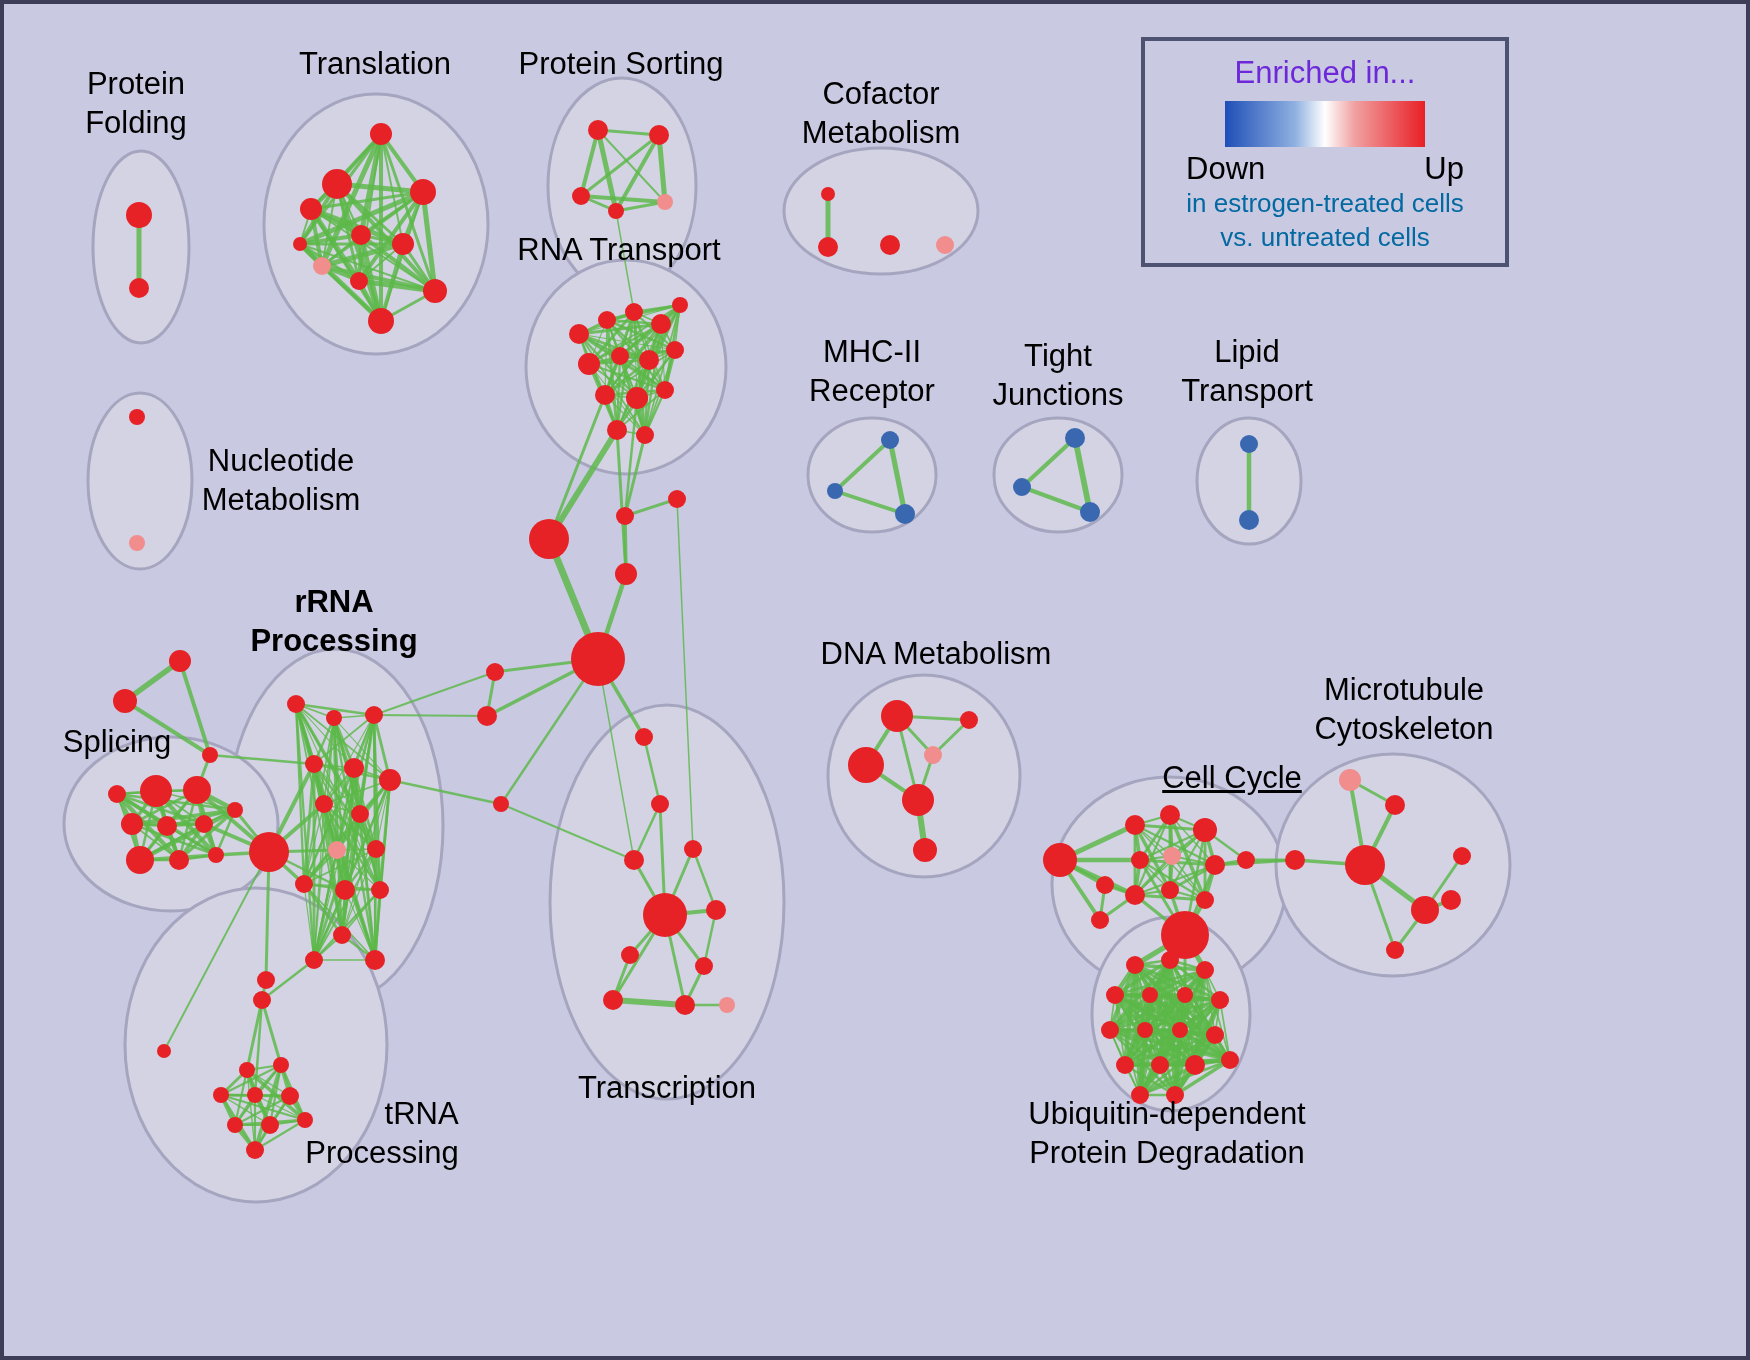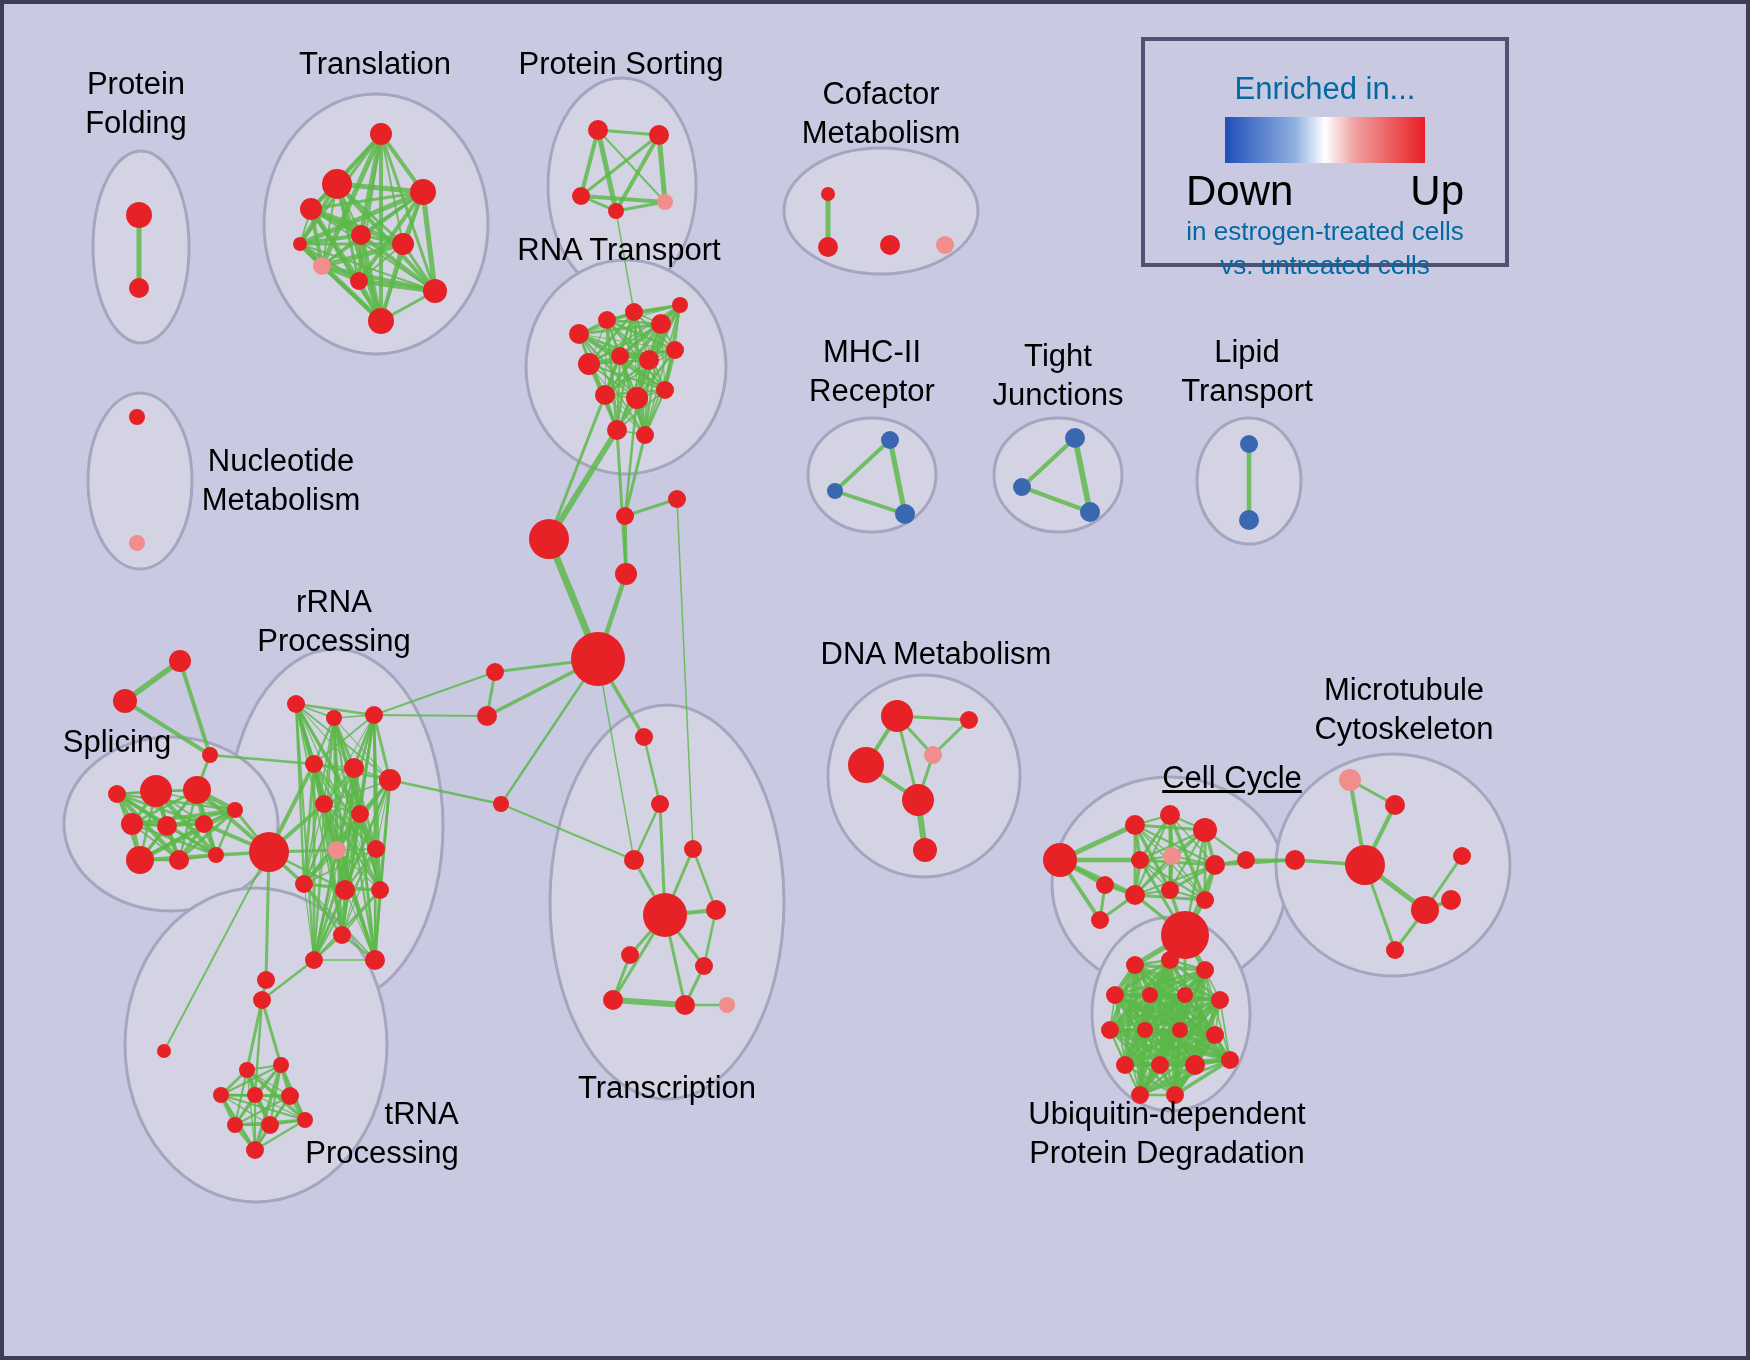--- a/index.html
+++ b/index.html
@@ -13,25 +13,25 @@
   .cluster-label{
     position:absolute;transform:translateX(-50%);
     white-space:pre-line;text-align:center;
     font-size:31px;line-height:1.26;color:#000;
   }
   .legend{
     position:absolute;left:1137px;top:33px;width:368px;height:230px;
     border:4px solid #4d5272;box-sizing:border-box;text-align:center;
     background:#c9c9e2;
   }
-  .legend-title{font-size:31px;margin-top:30px;color:#0369a1;}
+  .legend-title{font-size:31px;margin-top:14px;color:#6d28d9;}
   .legend-gradient{width:200px;height:46px;margin:10px auto 4px auto;}
   .legend-row{
     display:flex;justify-content:space-between;width:278px;
-    margin:0 auto;font-size:42px;color:#000;
+    margin:0 auto;font-size:31px;color:#000;
   }
   .legend-caption{font-size:26px;line-height:1.3;color:#0369a1;}
 </style>
 </head>
 <body>
 
 <div class="frame">
 
   <svg class="net-svg" id="net" viewBox="0 0 1742 1352">
       <ellipse cx="137" cy="243" rx="48" ry="96" fill="#d3d3e3" stroke="#a5a5c0" stroke-width="3"></ellipse>
@@ -850,21 +850,21 @@
 Metabolism</div>
       <div class="cluster-label" style="left: 615px; top: 226px;">RNA Transport</div>
       <div class="cluster-label" style="left: 277px; top: 437px;">Nucleotide
 Metabolism</div>
       <div class="cluster-label" style="left: 868px; top: 328px;">MHC-II
 Receptor</div>
       <div class="cluster-label" style="left: 1243px; top: 328px;">Lipid
 Transport</div>
       <div class="cluster-label" style="left: 1054px; top: 332px;">Tight
 Junctions</div>
-      <div class="cluster-label" style="left: 330px; top: 578px;">rRNA
+      <div class="cluster-label" style="left: 330px; top: 578px; font-weight: bold;">rRNA
 Processing</div>
       <div class="cluster-label" style="left: 113px; top: 718px;">Splicing</div>
       <div class="cluster-label" style="left: 378px; top: 1090px; text-align: right;">tRNA
 Processing</div>
       <div class="cluster-label" style="left: 663px; top: 1064px;">Transcription</div>
       <div class="cluster-label" style="left: 932px; top: 630px;">DNA Metabolism</div>
       <div class="cluster-label" style="left: 1228px; top: 754px; text-decoration: underline;">Cell Cycle</div>
       <div class="cluster-label" style="left: 1400px; top: 666px;">Microtubule
 Cytoskeleton</div>
       <div class="cluster-label" style="left: 1163px; top: 1090px;">Ubiquitin-dependent

